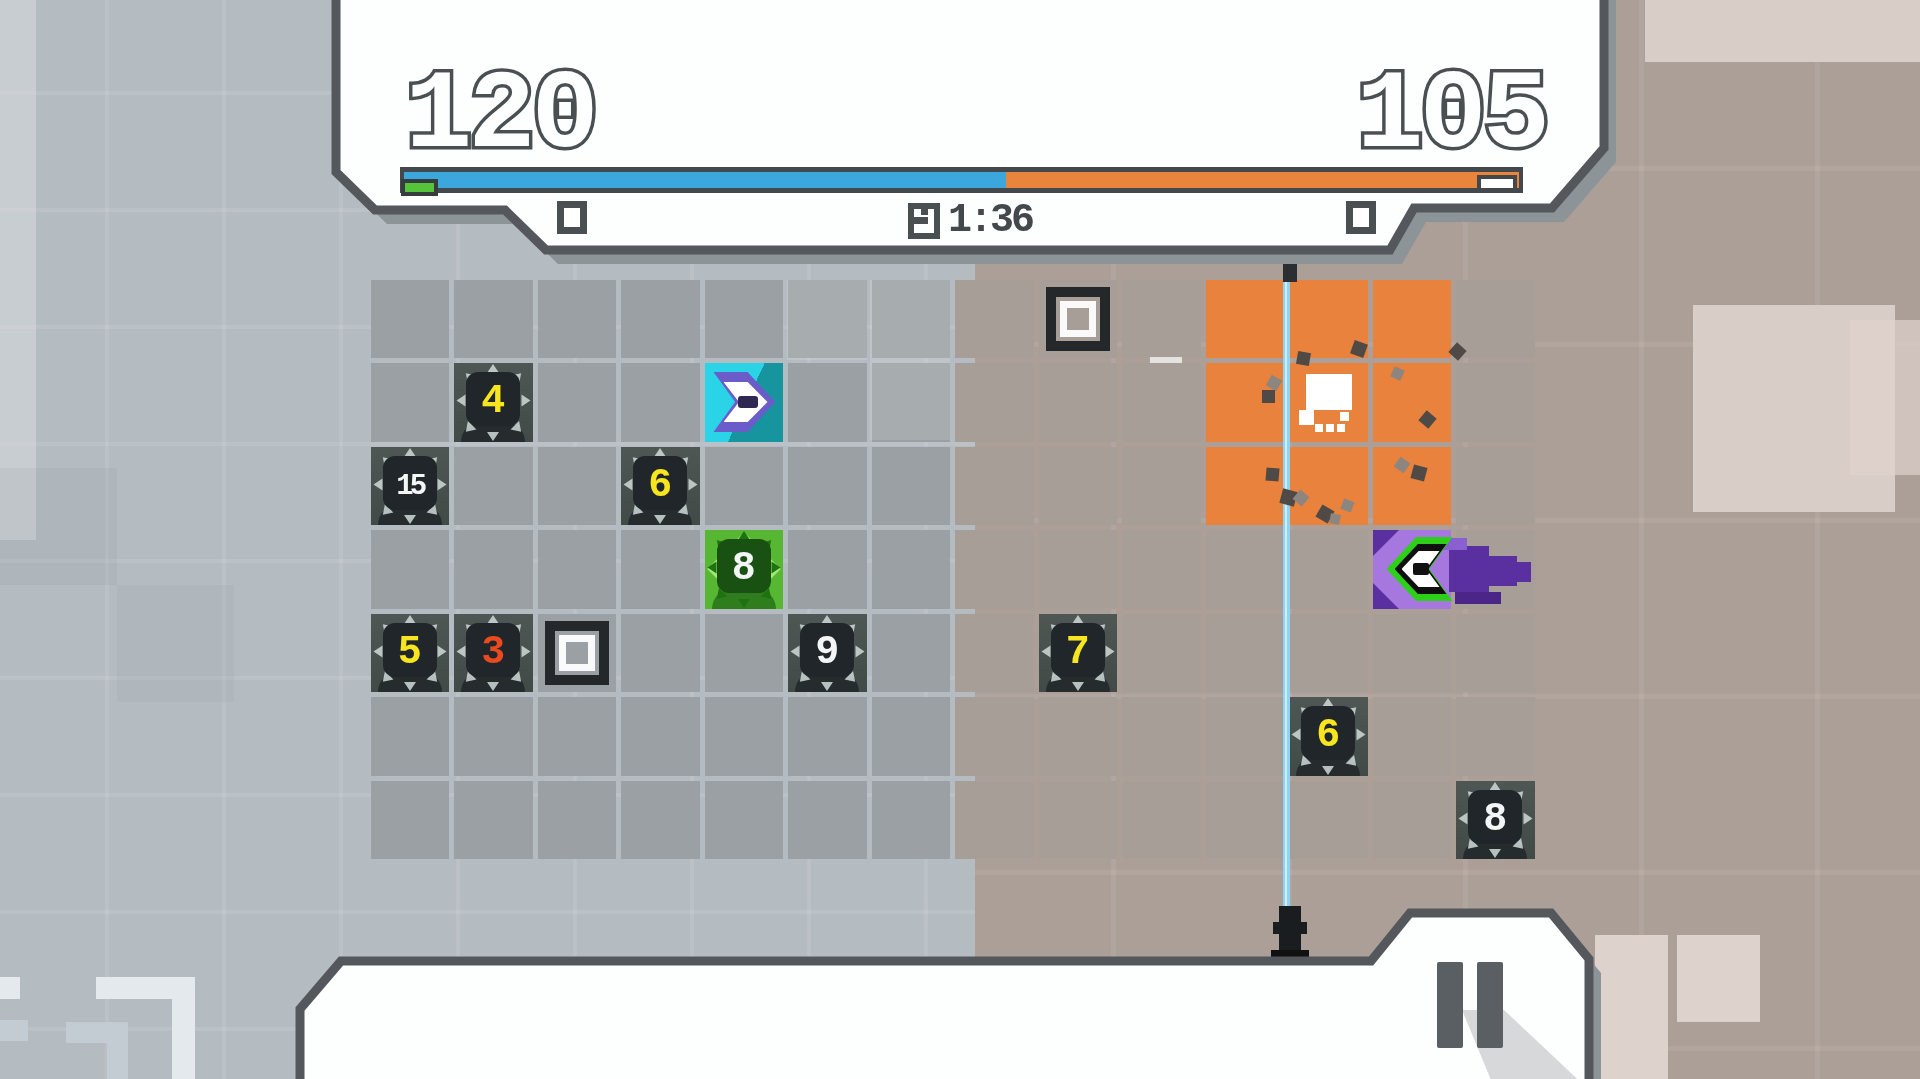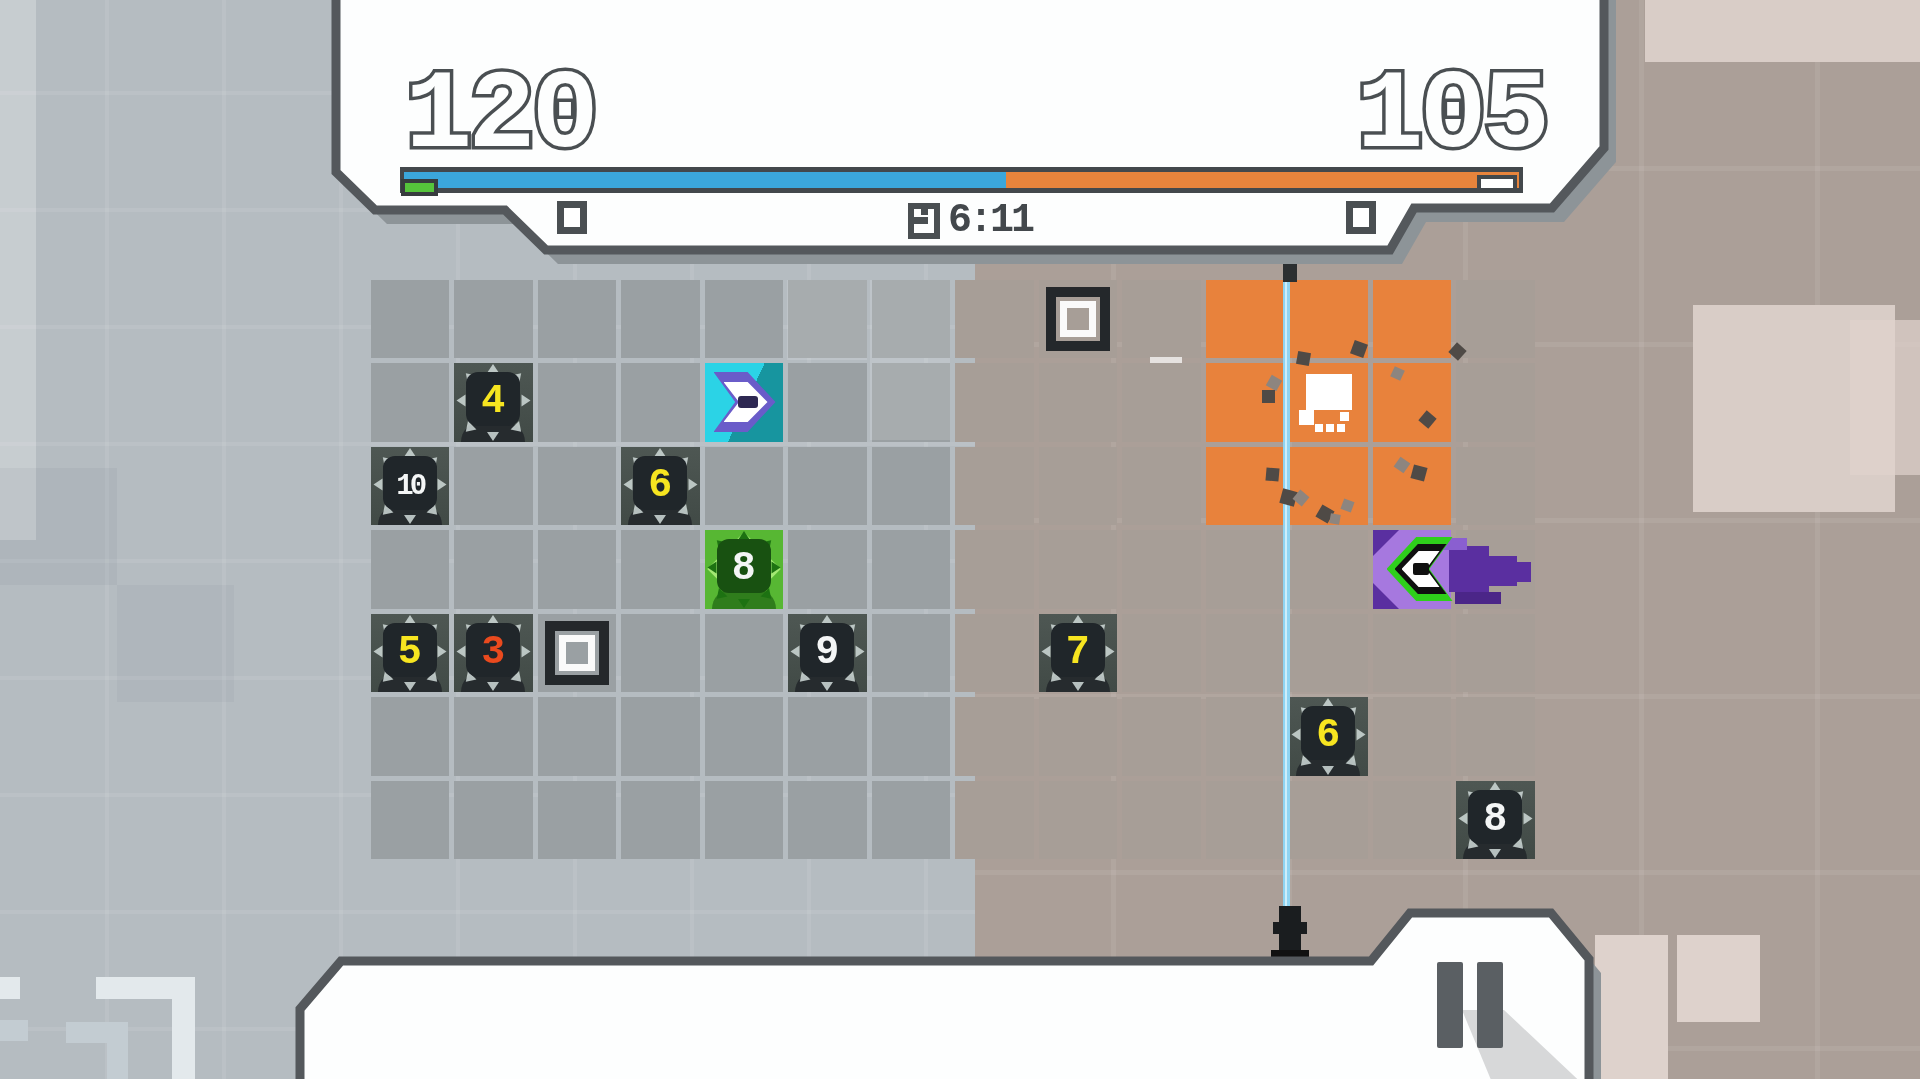--- a/index.html
+++ b/index.html
@@ -238,21 +238,21 @@
         <span class="dome"></span>
         <span class="ar n"></span>
         <span class="ar s"></span>
         <span class="ar e"></span>
         <span class="ar w"></span>
         <span class="ar ne"></span>
         <span class="ar nw"></span>
         <span class="ar se"></span>
         <span class="ar sw"></span>
         <span class="inner"></span>
-        <span class="num white two">10</span>
+        <span class="num white two">15</span>
       </div>
       <div class="tile" style="left: 621px; top: 446.5px;">
         <span class="dome"></span>
         <span class="ar n"></span>
         <span class="ar s"></span>
         <span class="ar e"></span>
         <span class="ar w"></span>
         <span class="ar ne"></span>
         <span class="ar nw"></span>
         <span class="ar se"></span>
@@ -431,21 +431,21 @@
   <div class="hud" id="marker-white" style="background: rgb(255, 255, 255);"></div>
 
   <div class="hud slot" style="left:557px;top:201px;"></div>
   <div class="hud slot" style="left:1346px;top:201px;"></div>
   <div class="hud" id="timer-box">
     <div id="clock">
       <i style="left:7px;top:-1px;"></i>
         <i style="left:0px;top:8px;"></i>
         <i style="left:7px;top:8px;"></i>
     </div>
-    <div id="timer-text">6:11</div>
+    <div id="timer-text">1:36</div>
   </div>
 
   <svg class="panel-svg" style="top:880px;" width="1920" height="199" viewBox="0 880 1920 199">
     <polygon points="312,1092 312,1023 353,975 1383,975 1422,927 1563,927 1601,973 1601,1092" fill="#8d9498"></polygon>
     <polygon points="300,1092 300,1009 341,961 1371,961 1410,913 1551,913 1589,959 1589,1092" fill="#fdfefe" stroke="#54585c" stroke-width="9"></polygon>
     <polygon points="1462,1010 1504,1010 1589,1090 1589,1092 1496,1092" fill="#d7d8d9"></polygon>
   </svg>
   <div id="pause-btn">
     <span class="b1"></span>
     <span class="b2"></span>

